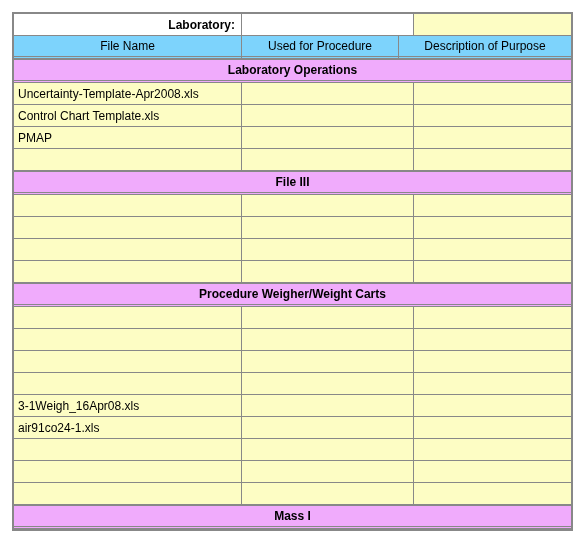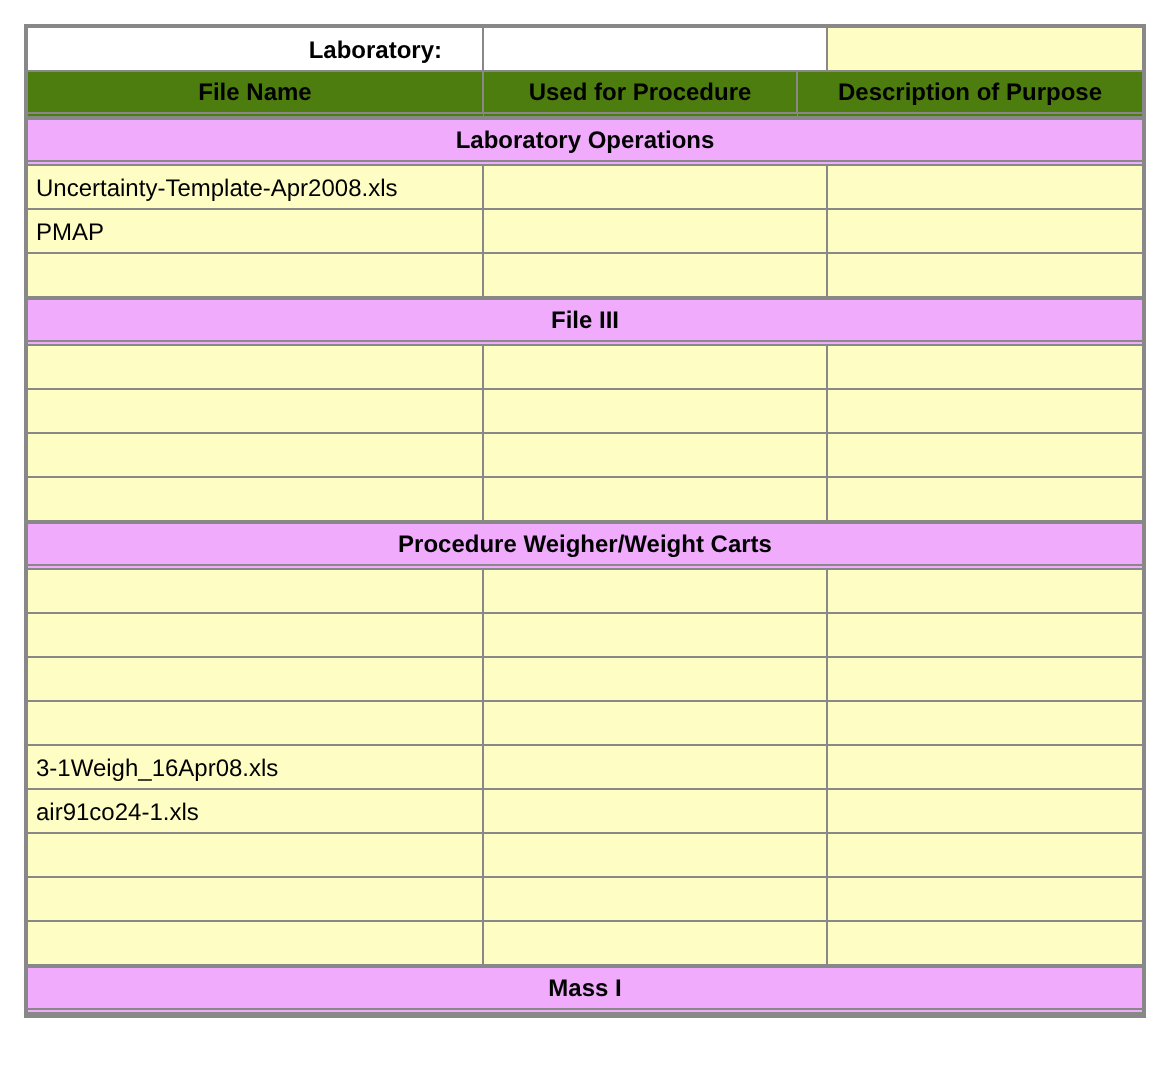--- a/index.html
+++ b/index.html
@@ -22,30 +22,30 @@
     padding: 3px 4px;
     min-height: 22px;
     display: flex;
     align-items: center;
   }
   .cell:last-child { border-right: none; }
   .col-file { flex: 0 0 228px; }
   .col-desc { flex: 0 0 172px; }
   .col-proc { flex: 1 1 auto; }
   .header-row .cell {
-    background: #4d7c0f;
-    font-weight: bold;
+    background: #7dd3fc;
+    font-weight: normal;
     justify-content: center;
     border-bottom: 3px double #888;
   }
   .lab-row .cell.col-file {
     background: #fff;
     font-weight: bold;
     justify-content: flex-end;
-    padding-right: 20px;
+    padding-right: 6px;
   }
   .lab-row .cell.col-desc { background: #fff; }
   .lab-row .cell.col-proc { background: #fdfdc4; }
   .section-row .cell {
     background: #f0abfc;
     font-weight: bold;
     justify-content: center;
     border-bottom: 3px double #888;
     border-top: 2px solid #888;
   }
@@ -72,20 +72,25 @@
     <div class="cell col-proc">Used for Procedure</div>
     <div class="cell col-desc">Description of Purpose</div>
   </div>
 
   <div id="sections">
       <div class="row section-row">
         <div class="cell section-full">Laboratory Operations</div>
       </div>
       <div class="row data-row">
         <div class="cell col-file">Uncertainty-Template-Apr2008.xls</div>
+        <div class="cell col-desc"></div>
+        <div class="cell col-proc"></div>
+      </div>
+      <div class="row data-row">
+        <div class="cell col-file">Control Chart Template.xls</div>
         <div class="cell col-desc"></div>
         <div class="cell col-proc"></div>
       </div>
       <div class="row data-row">
         <div class="cell col-file">PMAP</div>
         <div class="cell col-desc"></div>
         <div class="cell col-proc"></div>
       </div>
       <div class="row data-row">
         <div class="cell col-file"></div>

